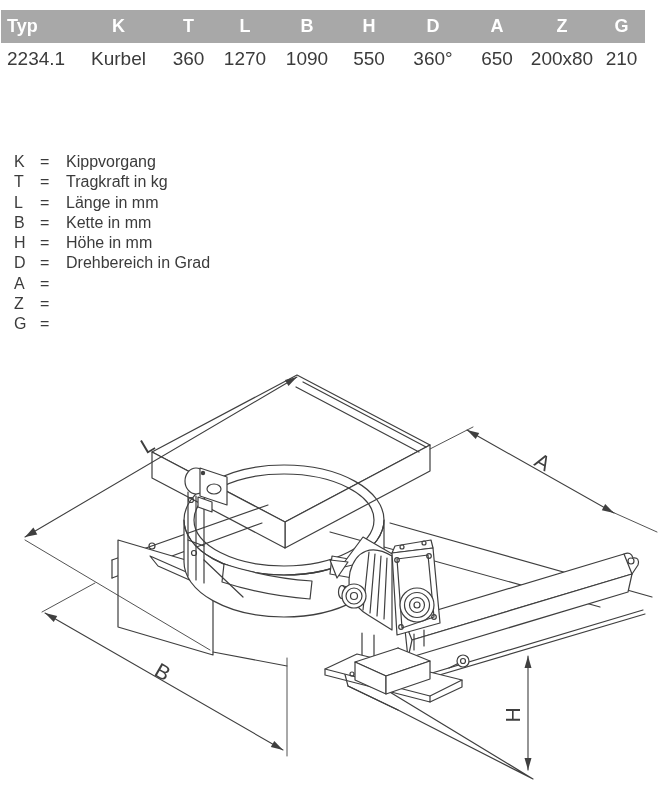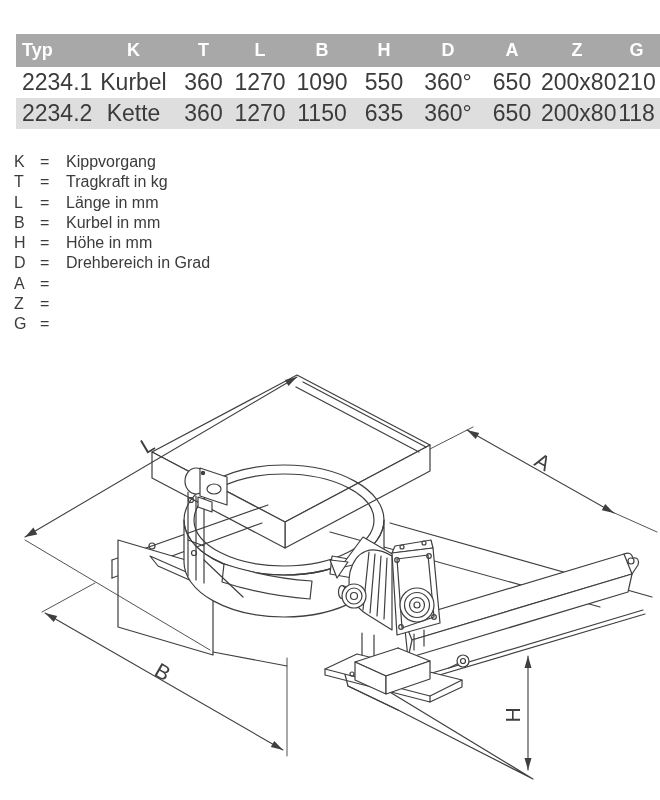--- a/index.html
+++ b/index.html
@@ -2,26 +2,26 @@
 <html><head>
 <meta charset="utf-8">
 <style>
   html,body{margin:0;padding:0;}
   body{
     width:660px;height:800px;position:relative;background:#ffffff;
     font-family:"Liberation Sans", sans-serif;color:#3b3b3b;overflow:hidden;
   }
   
   .spec-table{
-    position:absolute;left:16px;top:10px;width:644px;
-    border-collapse:collapse;table-layout:fixed;margin-top:24px;
+    position:absolute;left:1px;top:10px;width:644px;
+    border-collapse:collapse;table-layout:fixed;
   }
   .spec-table th,.spec-table td{
     padding:0;height:31px;text-align:center;vertical-align:middle;
-    font-size:23px;white-space:nowrap;
+    font-size:19px;white-space:nowrap;
   }
   .spec-table thead th{
     background:#a8a8a8;color:#ffffff;font-weight:bold;font-size:18px;height:33px;
   }
   .spec-table .c0{text-align:left;padding-left:6px;}
   .spec-table tr.alt td{background:#dedede;}
   
   .w0{width:75px}.w1{width:85px}.w2{width:55px}.w3{width:58px}.w4{width:66px}
   .w5{width:58px}.w6{width:70px}.w7{width:58px}.w8{width:72px}.w9{width:47px}
   
@@ -69,32 +69,20 @@
       <td>Kurbel</td>
       <td>360</td>
       <td>1270</td>
       <td>1090</td>
       <td>550</td>
       <td>360°</td>
       <td>650</td>
       <td>200x80</td>
       <td>210</td>
     </tr>
-    <tr class="alt">
-      <td class="c0">2234.2</td>
-      <td>Kette</td>
-      <td>360</td>
-      <td>1270</td>
-      <td>1150</td>
-      <td>635</td>
-      <td>360°</td>
-      <td>650</td>
-      <td>200x80</td>
-      <td>118</td>
-    </tr>
   </tbody>
 </table>
 
 <div class="legend">
   <div class="lrow">
       <span class="lt">K</span>
       <span class="eq">=</span>
       <span class="tx">Kippvorgang</span>
     </div>
   <div class="lrow">
@@ -103,21 +91,21 @@
       <span class="tx">Tragkraft in kg</span>
     </div>
   <div class="lrow">
       <span class="lt">L</span>
       <span class="eq">=</span>
       <span class="tx">Länge in mm</span>
     </div>
   <div class="lrow">
       <span class="lt">B</span>
       <span class="eq">=</span>
-      <span class="tx">Kurbel in mm</span>
+      <span class="tx">Kette in mm</span>
     </div>
   <div class="lrow">
       <span class="lt">H</span>
       <span class="eq">=</span>
       <span class="tx">Höhe in mm</span>
     </div>
   <div class="lrow">
       <span class="lt">D</span>
       <span class="eq">=</span>
       <span class="tx">Drehbereich in Grad</span>

